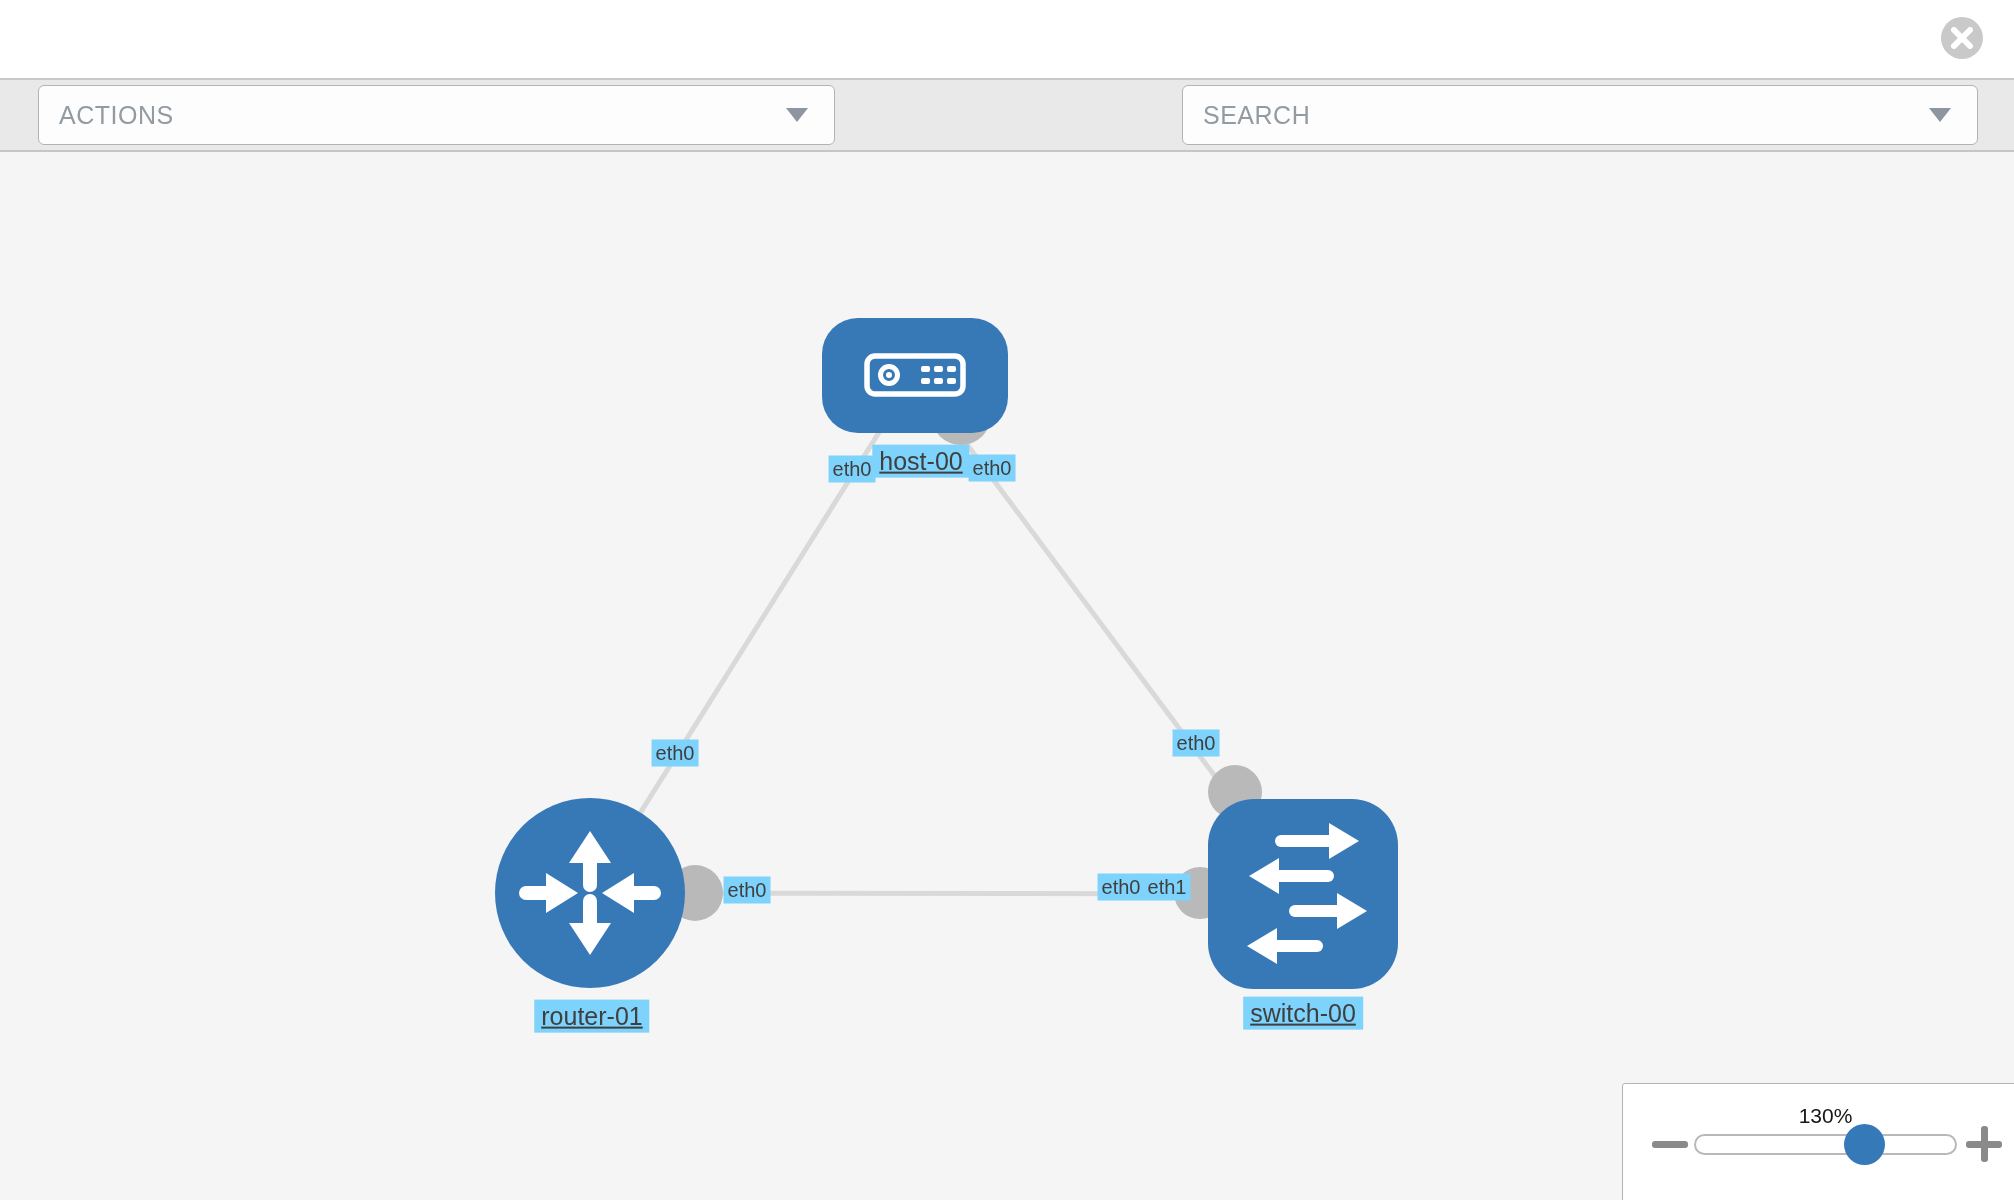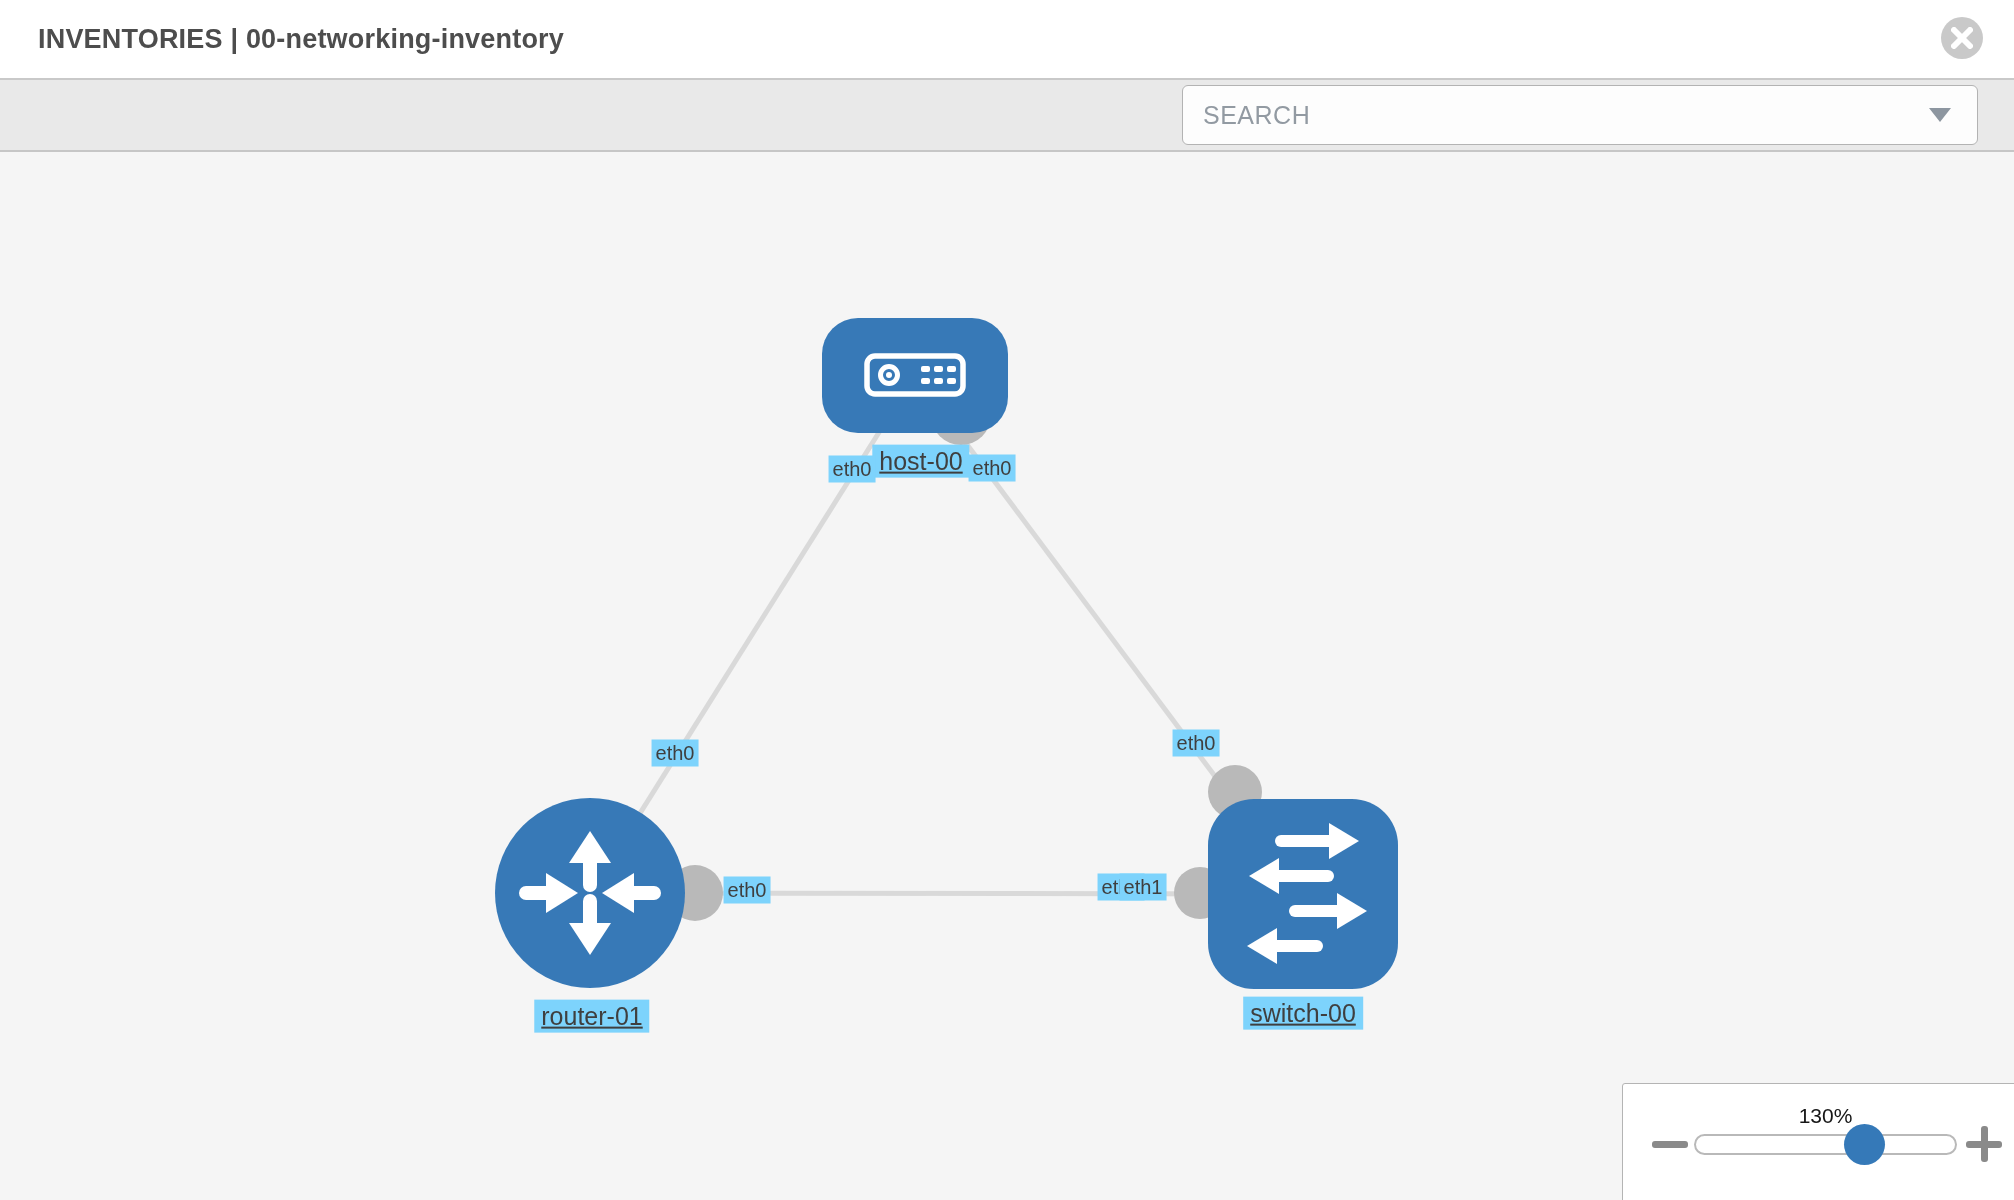--- a/index.html
+++ b/index.html
@@ -31,51 +31,54 @@
   .tool-key    { left:1114px; }
 
   
   .canvas { position:absolute; left:0; top:152px; width:2014px; height:1048px; background:#f5f5f5; }
   .canvas svg.topo { position:absolute; left:0; top:0; }
 
   .lbl { position:absolute; transform:translate(-50%,-50%); background:#7dd3fc;
          color:#3f3f3f; white-space:nowrap; line-height:1.15; }
   .lbl-name { font-size:25px; padding:2px 7px;text-decoration:underline; }
   .lbl-if   { font-size:20px; padding:2px 4px; }
-  .z1 { z-index:1; } .z2 { z-index:2; }
+  .z1 { z-index:1; } .z2 { z-index:2;margin-left:24px; }
 
   
   .zoom-panel { position:absolute; left:1622px; top:1083px; width:400px; height:125px;
                 background:#ffffff; border:1px solid #b4b4b4; border-radius:3px; z-index:5; }
   .zoom-level { position:absolute; left:71px; top:8px; width:263px; text-align:center;
                 font-size:21px; color:#161616;margin-top:12px; }
   .zoom-minus { position:absolute; left:29px; top:57px; width:36px; height:7px;
                 background:#8a8a8a; border-radius:3px; cursor:pointer; }
   .zoom-plus  { position:absolute; left:343px; top:42px; width:36px; height:36px; cursor:pointer; }
   .zoom-plus .h { position:absolute; left:0; top:15px; width:36px; height:7px; background:#8a8a8a; border-radius:3px; }
   .zoom-plus .v { position:absolute; left:15px; top:0; width:7px; height:36px; background:#8a8a8a; border-radius:3px; }
   .slider-track { position:absolute; left:71px; top:50px; width:263px; height:21px;
                   background:#ffffff; border:2px solid #b9b9b9; border-radius:11px; cursor:pointer; }
   .slider-thumb { position:absolute; left:221px; top:40px; width:41px; height:41px;
                   border-radius:50%; background:#3579b8; cursor:pointer; }
 </style>
 </head>
 <body>
 
 <div class="header">
-  <div class="header-title">INVENTORIES | 00-networking-inventory</div>
   <div class="close-btn">
     <svg width="22" height="22" viewBox="0 0 22 22">
       <line x1="3" y1="3" x2="19" y2="19" stroke="#ffffff" stroke-width="6" stroke-linecap="round"></line>
       <line x1="19" y1="3" x2="3" y2="19" stroke="#ffffff" stroke-width="6" stroke-linecap="round"></line>
     </svg>
   </div>
 </div>
 
 <div class="toolbar">
+  <div class="dropdown dd-actions">
+    <span class="dd-label">ACTIONS</span>
+    <span class="caret"></span>
+  </div>
 
   <svg class="tool-icon tool-wrench" viewBox="0 0 40 40">
     <g>
       <path d="M8.5 34.5 L21 22" stroke="#7d8893" stroke-width="8" stroke-linecap="round" fill="none"></path>
       <path d="M19.5 12.5 A9.5 9.5 0 1 0 31.5 24.5" stroke="#7d8893" stroke-width="7" fill="none"></path>
     </g>
   </svg>
 
   <svg class="tool-icon tool-key" viewBox="0 0 40 40">
     <g>

